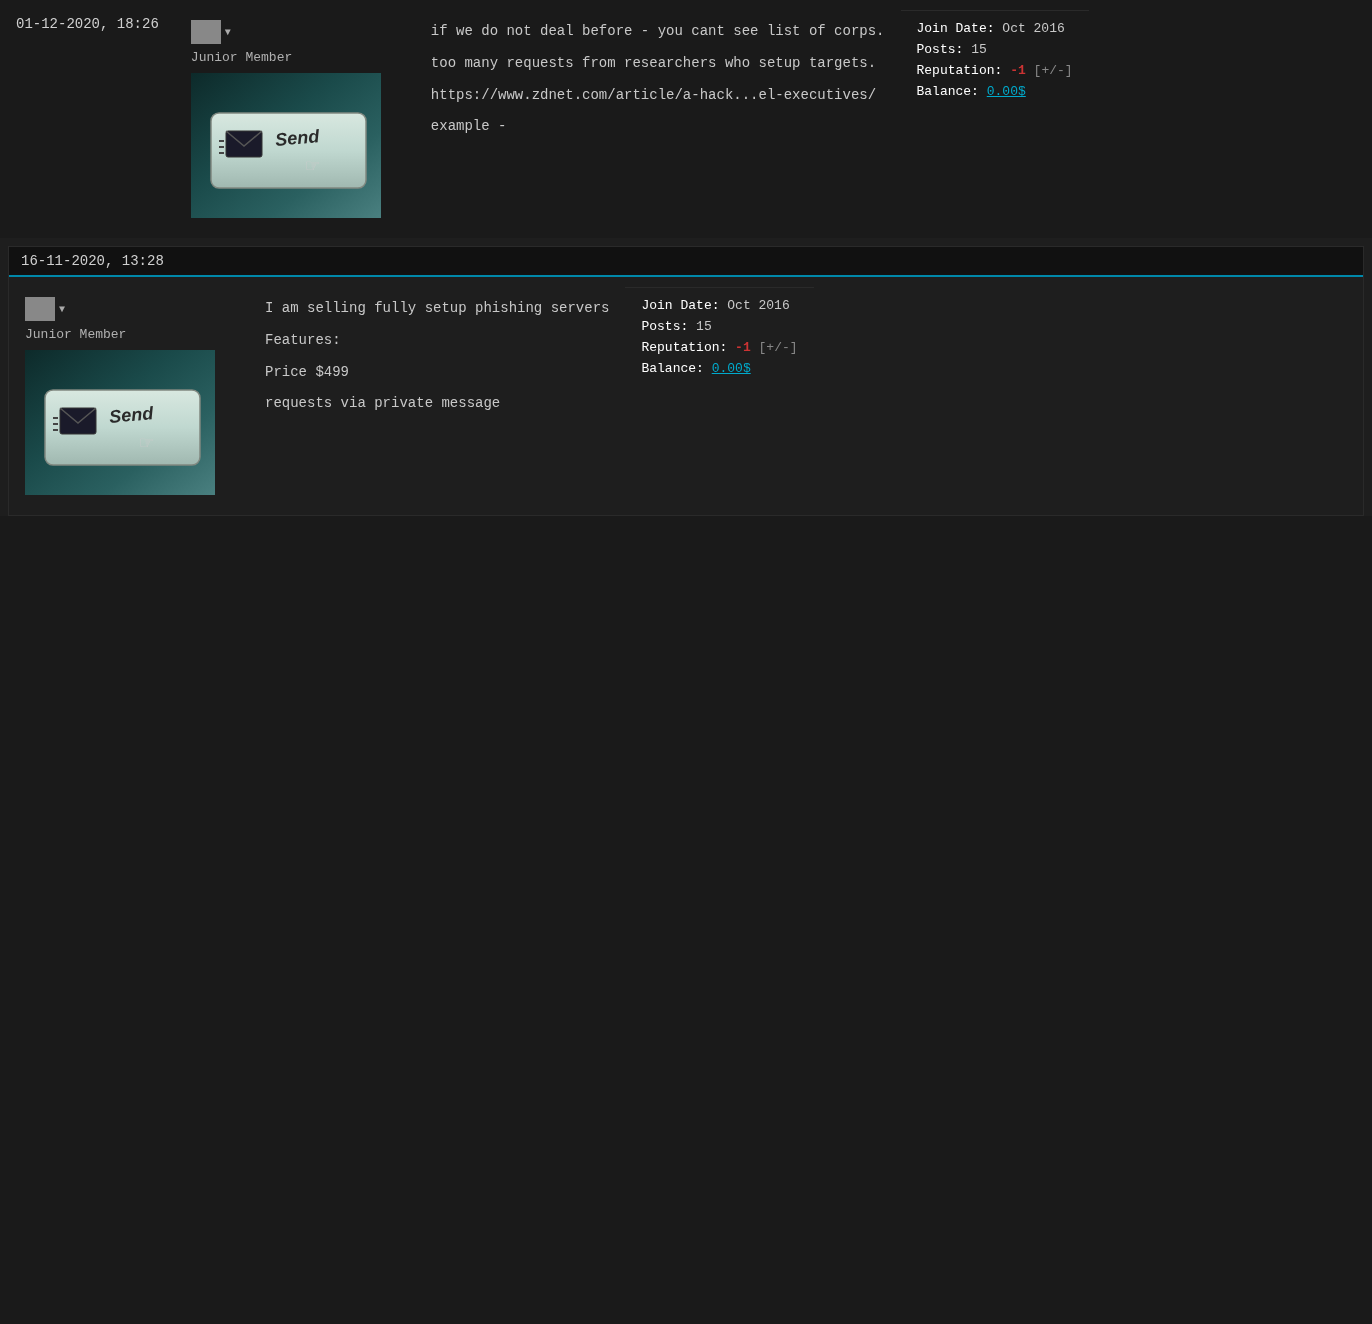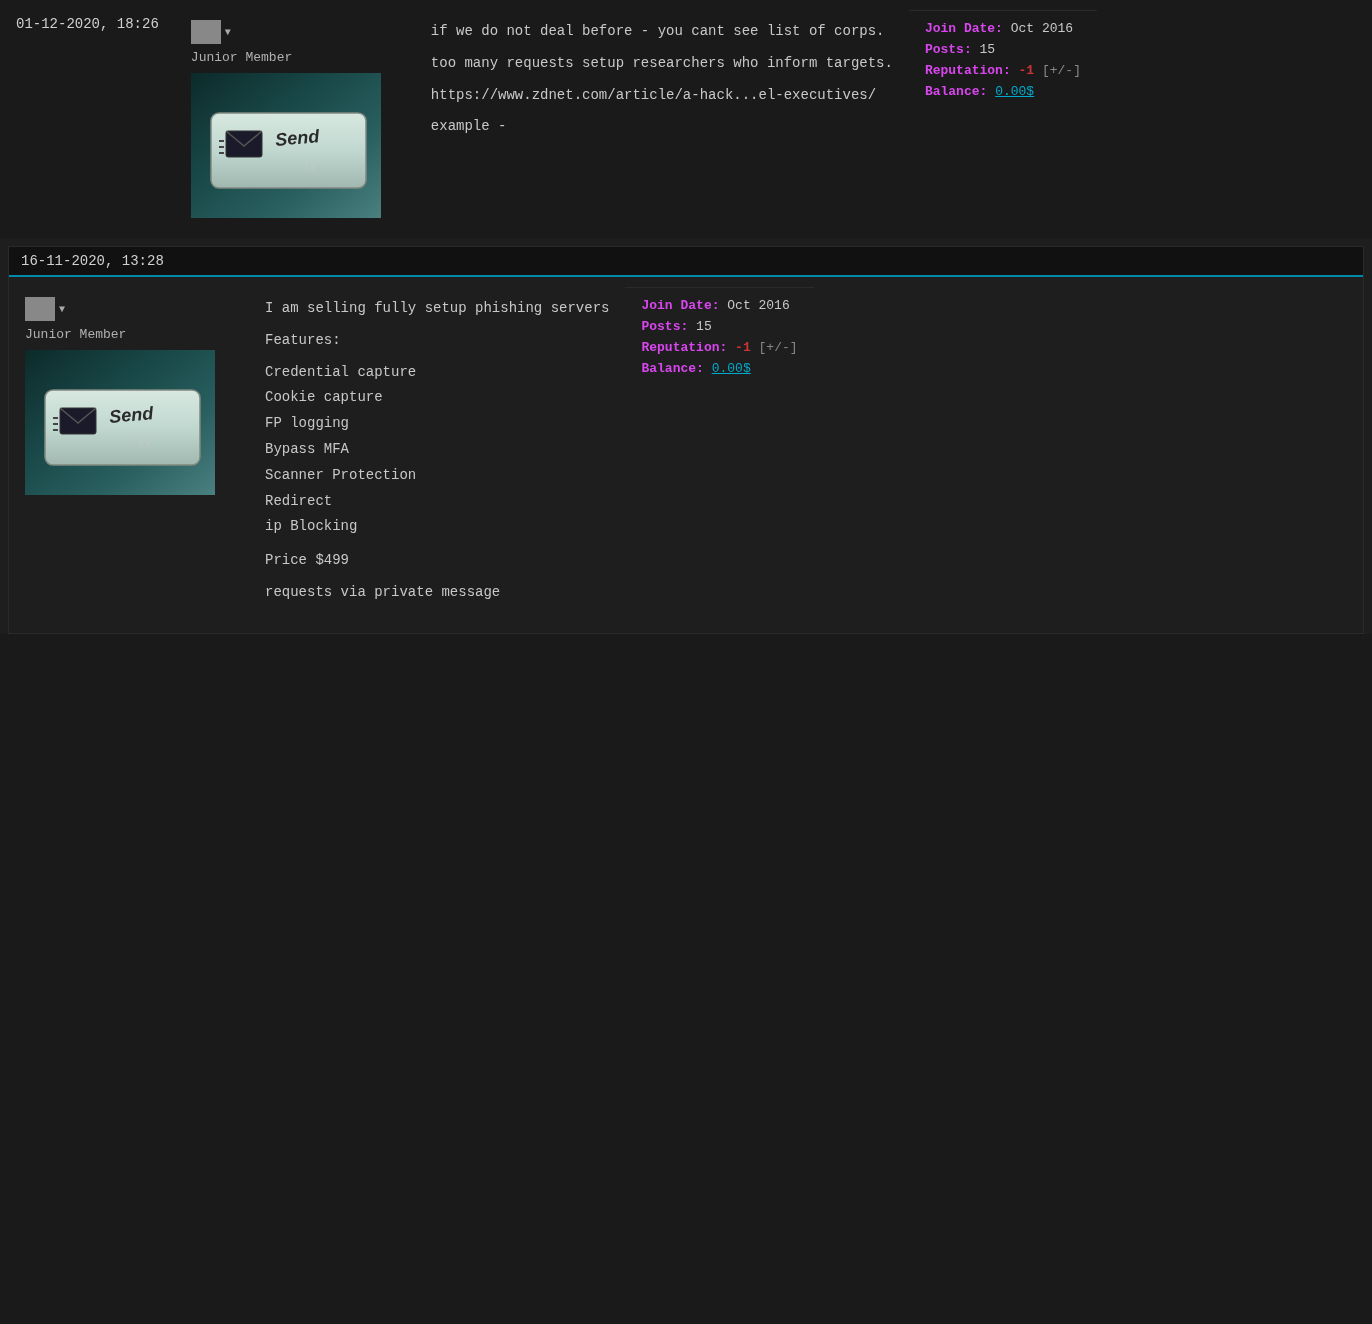--- a/index.html
+++ b/index.html
@@ -96,22 +96,22 @@
       padding: 10px 16px 16px 16px;
       border-top: 1px solid #2a2a2a;
     }
 
     .meta-item {
       margin-bottom: 6px;
       font-size: 13px;
     }
 
     .meta-label {
-      font-weight: bold;
-      color: #d946ef;
+      font-weight: normal;
+      color: #ffffff;
     }
 
     .meta-value {
       color: #c8c8c8;
     }
 
     .reputation-negative {
       color: #cc3333;
       font-weight: bold;
     }
@@ -197,21 +197,21 @@
 
             <text x="85" y="72" font-family="Arial" font-size="18" font-style="italic" font-weight="bold" fill="#2a2a2a" transform="rotate(-5, 95, 75)">Send</text>
 
             <text x="115" y="100" font-size="22" fill="#cccccc">☞</text>
           </svg>
         </div>
       </div>
 
       <div class="post-content">
         <p>if we do not deal before - you cant see list of corps.</p>
-        <p>too many requests setup researchers who inform targets.</p>
+        <p>too many requests from researchers who setup targets.</p>
         <p>
           <a class="post-link">https://www.zdnet.com/article/a-hack...el-executives/</a>
         </p>
         <p>example -</p>
       </div>
     </div>
 
     <div class="post-meta">
       <div class="meta-item">
         <span class="meta-label">Join Date:</span>
@@ -270,29 +270,20 @@
               <line x1="28" y1="80" x2="33" y2="80" stroke="#444" stroke-width="2"></line>
               <text x="85" y="72" font-family="Arial" font-size="18" font-style="italic" font-weight="bold" fill="#2a2a2a" transform="rotate(-5, 95, 75)">Send</text>
               <text x="115" y="100" font-size="22" fill="#cccccc">☞</text>
             </svg>
           </div>
         </div>
 
         <div class="post-content">
           <p>I am selling fully setup phishing servers</p>
           <p>Features:</p>
-          <ul class="post-content-list">
-            <li>Credential capture</li>
-            <li>Cookie capture</li>
-            <li>FP logging</li>
-            <li>Bypass MFA</li>
-            <li>Scanner Protection</li>
-            <li>Redirect</li>
-            <li>ip Blocking</li>
-          </ul>
           <p>Price $499</p>
           <p>requests via private message</p>
         </div>
       </div>
 
       <div class="post-meta">
         <div class="meta-item">
           <span class="meta-label">Join Date:</span>
           <span class="meta-value">Oct 2016</span>
         </div>

